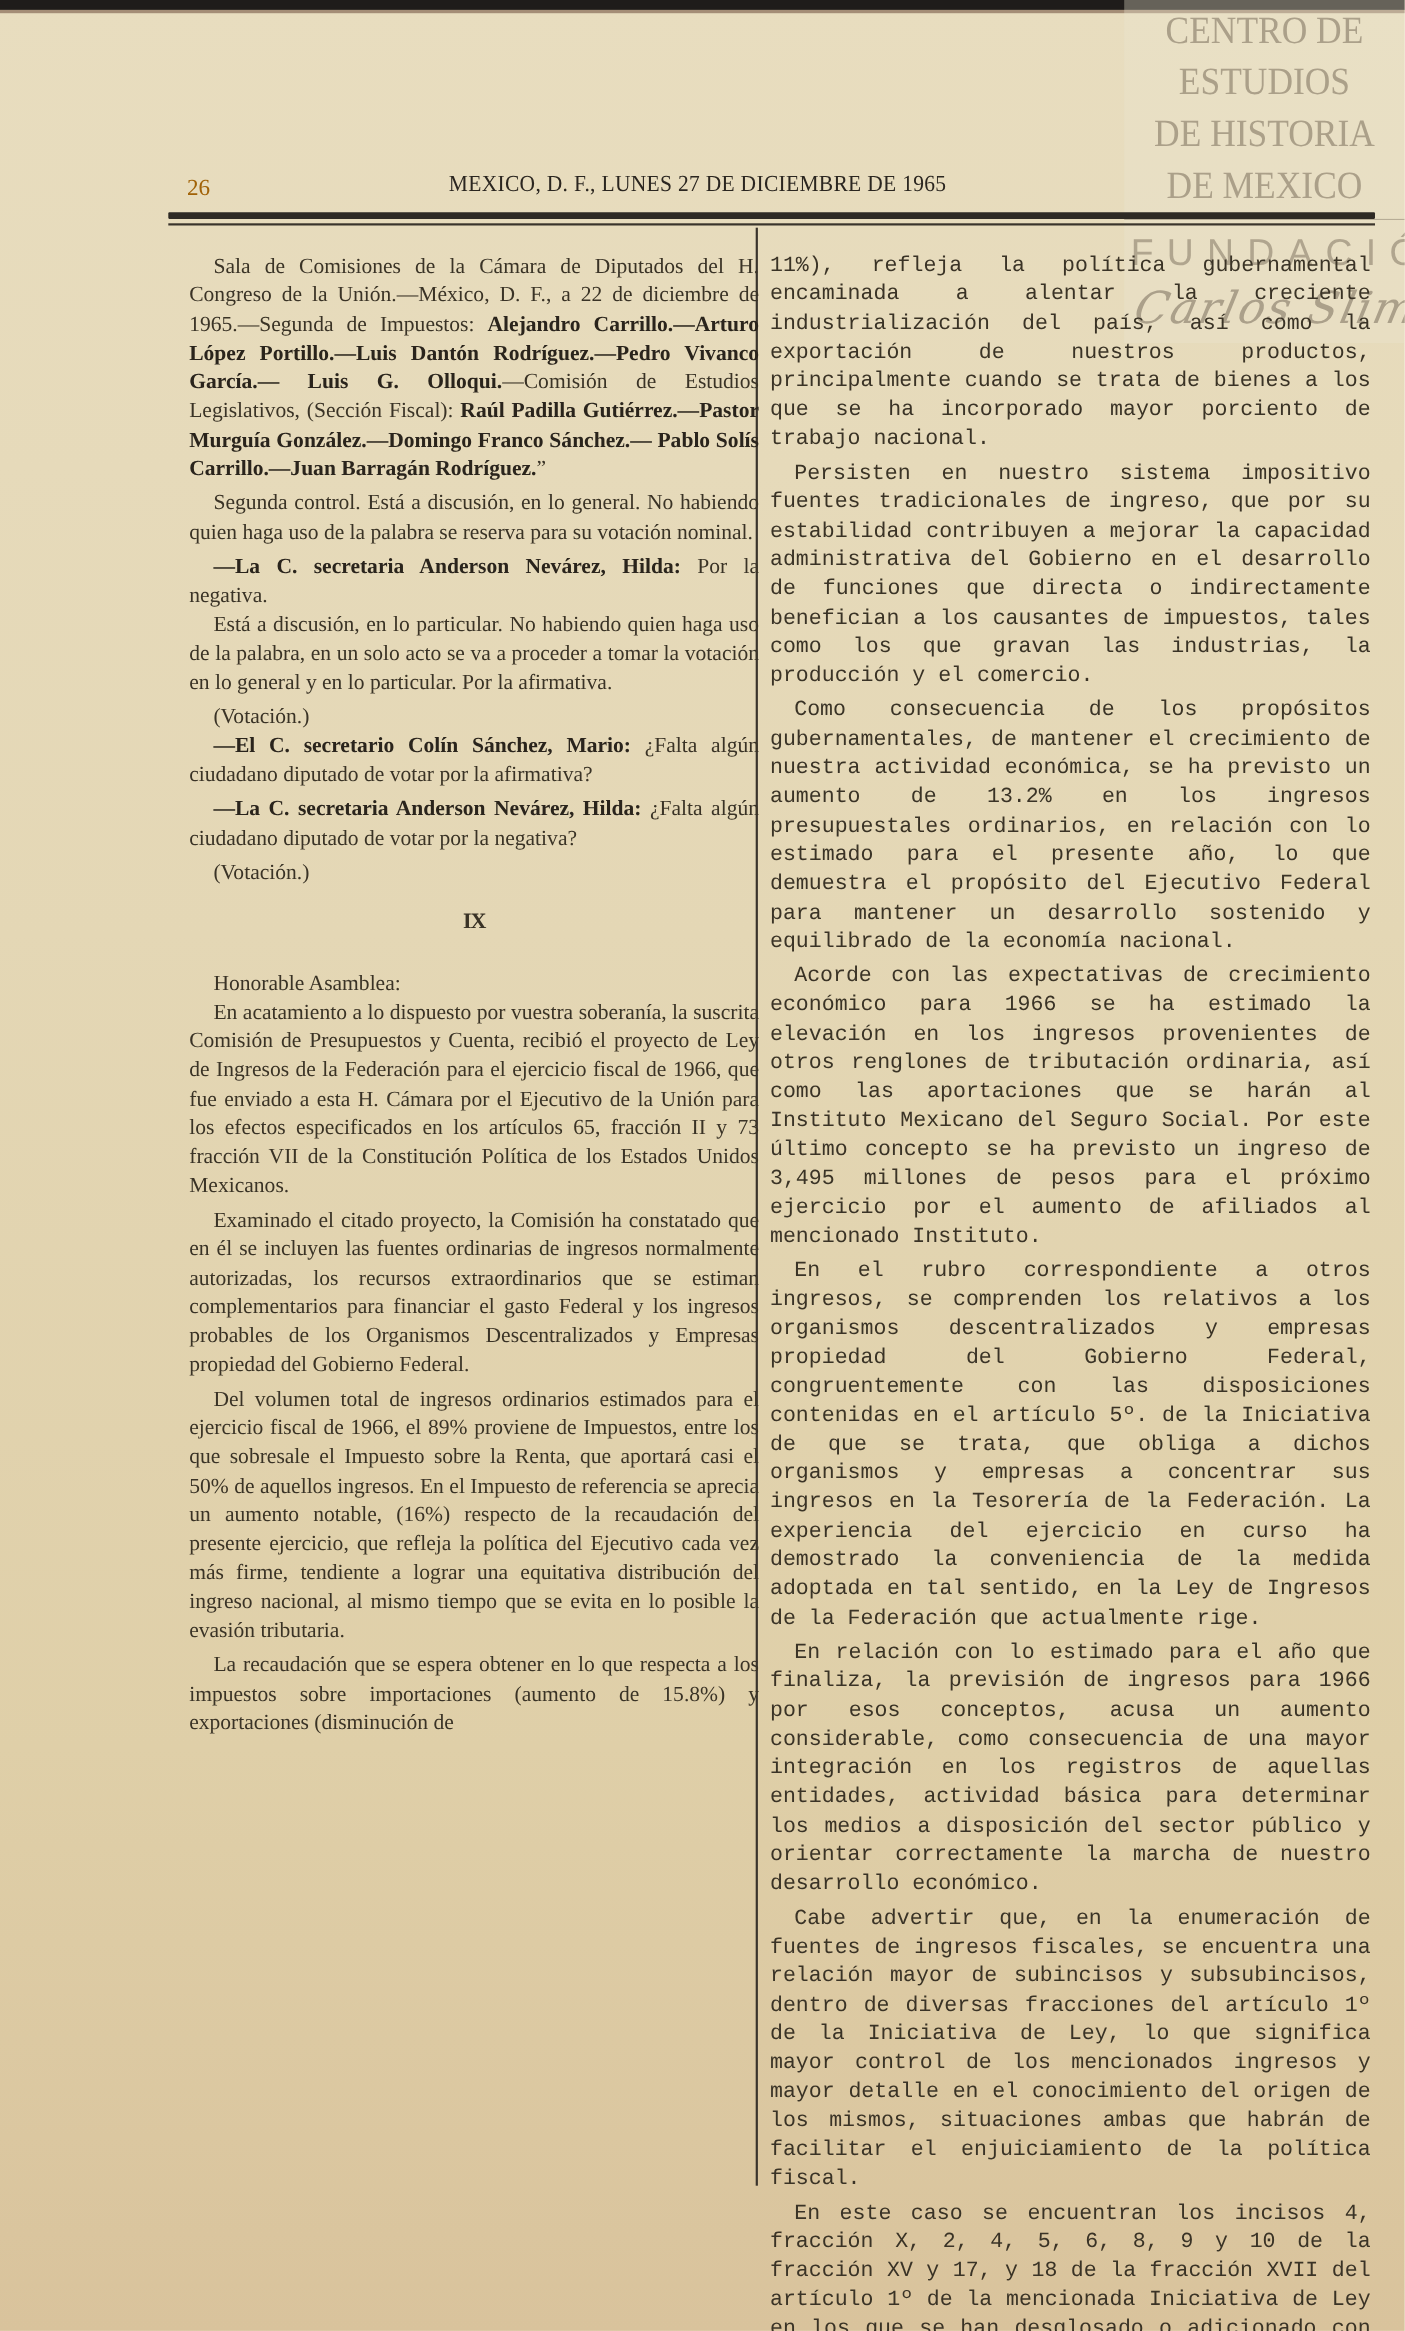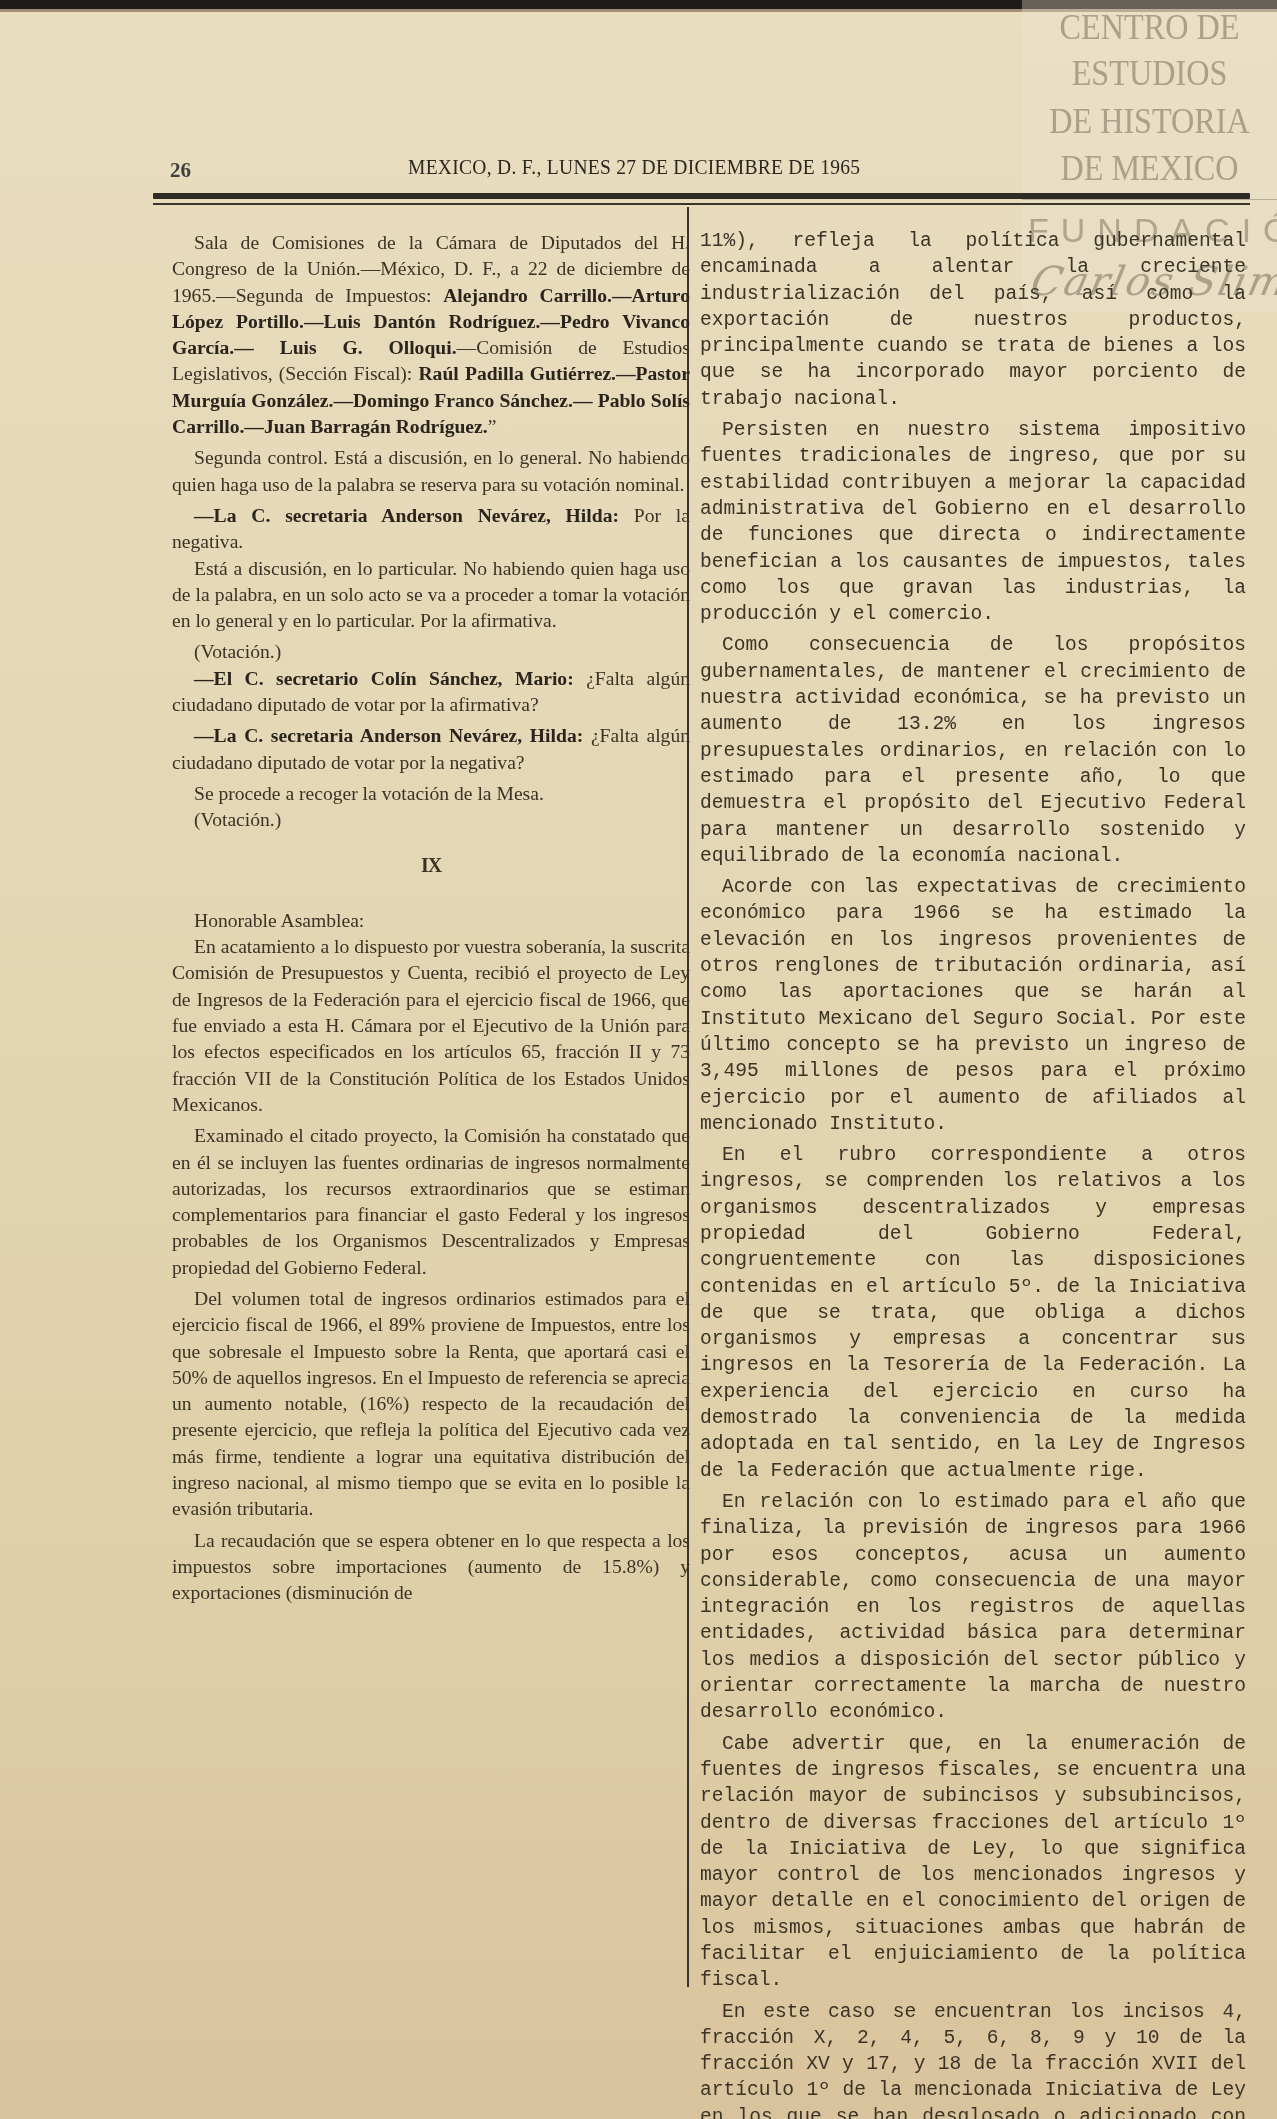--- a/index.html
+++ b/index.html
@@ -4,21 +4,21 @@
 <style>
   html, body { margin: 0; padding: 0; }
   body {
     width: 1277px; height: 2119px; overflow: hidden; position: relative;
     background: linear-gradient(180deg, #e8ddbf 0%, #e4d7b5 40%, #dfcfa8 75%, #d9c39c 100%);
     font-family: "Liberation Serif", "DejaVu Serif", serif;
     color: #3a3326;
   }
   .topband { position: absolute; left: 0; top: 0; width: 1277px; height: 9px; background: #1f1c1a; }
   .topband2 { position: absolute; left: 0; top: 9px; width: 1277px; height: 3px; background: #6b4a3a; opacity: .55; }
-  .page-number { position: absolute; left: 170px; top: 158px; font-size: 21px; font-weight: bold; color: #404040; letter-spacing: 0; }
+  .page-number { position: absolute; left: 170px; top: 158px; font-size: 21px; font-weight: normal; color: #a16207; letter-spacing: 0; }
   .page-title { position: absolute; left: 408px; top: 155px; font-size: 21px; color: #2b2620; letter-spacing: 0.3px; transform: scaleX(0.93); transform-origin: left; white-space: nowrap; }
   .rule-thick { position: absolute; left: 153px; top: 193px; width: 1097px; height: 6px; background: #2e2a24; border-radius: 1px; }
   .rule-thin { position: absolute; left: 153px; top: 203px; width: 1097px; height: 1.5px; background: #3a342c; }
   .col-divider { position: absolute; left: 687px; top: 207px; width: 1.5px; height: 1780px; background: #3a342c; }
   .col { position: absolute; top: 230px; font-size: 19.6px; line-height: 26.3px; text-align: justify; hyphens: manual; }
   .col-left { left: 172px; width: 518px; }
   .col-right { left: 700px; width: 546px; top: 228px; font-family: Liberation Mono, monospace; }
   .p { margin: 0 0 5px 0; text-indent: 22px; }
   .p.noindent { text-indent: 0; }
   .p.tight { margin-bottom: 0; }
@@ -65,21 +65,20 @@
     <span class="b">—La C. secretaria Anderson Nevárez, Hilda:</span><span> Por la negativa.</span>
   </p>
   <p class="p">Está a discusión, en lo particular. No habiendo quien haga uso de la palabra, en un solo acto se va a proceder a tomar la votación en lo general y en lo particular. Por la afirmativa.</p>
   <p class="p tight">(Votación.)</p>
   <p class="p">
     <span class="b">—El C. secretario Colín Sánchez, Mario:</span><span> ¿Falta algún ciudadano diputado de votar por la afirmativa?</span>
   </p>
   <p class="p">
     <span class="b">—La C. secretaria Anderson Nevárez, Hilda:</span><span> ¿Falta algún ciudadano diputado de votar por la negativa?</span>
   </p>
-  <p class="p tight">Se procede a recoger la votación de la Mesa.</p>
   <p class="p tight">(Votación.)</p>
   <p class="p section-heading">IX</p>
   <p class="p tight">Honorable Asamblea:</p>
   <p class="p">En acatamiento a lo dispuesto por vuestra soberanía, la suscrita Comisión de Presupuestos y Cuenta, recibió el proyecto de Ley de Ingresos de la Federación para el ejercicio fiscal de 1966, que fue enviado a esta H. Cámara por el Ejecutivo de la Unión para los efectos especificados en los artículos 65, fracción II y 73 fracción VII de la Constitución Política de los Estados Unidos Mexicanos.</p>
   <p class="p">Examinado el citado proyecto, la Comisión ha constatado que en él se incluyen las fuentes ordinarias de ingresos normalmente autorizadas, los recursos extraordinarios que se estiman complementarios para financiar el gasto Federal y los ingresos probables de los Organismos Descentralizados y Empresas propiedad del Gobierno Federal.</p>
   <p class="p">Del volumen total de ingresos ordinarios estimados para el ejercicio fiscal de 1966, el 89% proviene de Impuestos, entre los que sobresale el Impuesto sobre la Renta, que aportará casi el 50% de aquellos ingresos. En el Impuesto de referencia se aprecia un aumento notable, (16%) respecto de la recaudación del presente ejercicio, que refleja la política del Ejecutivo cada vez más firme, tendiente a lograr una equitativa distribución del ingreso nacional, al mismo tiempo que se evita en lo posible la evasión tributaria.</p>
   <p class="p">La recaudación que se espera obtener en lo que respecta a los impuestos sobre importaciones (aumento de 15.8%) y exportaciones (disminución de</p>
 </div>
 
 <div class="col col-right">

